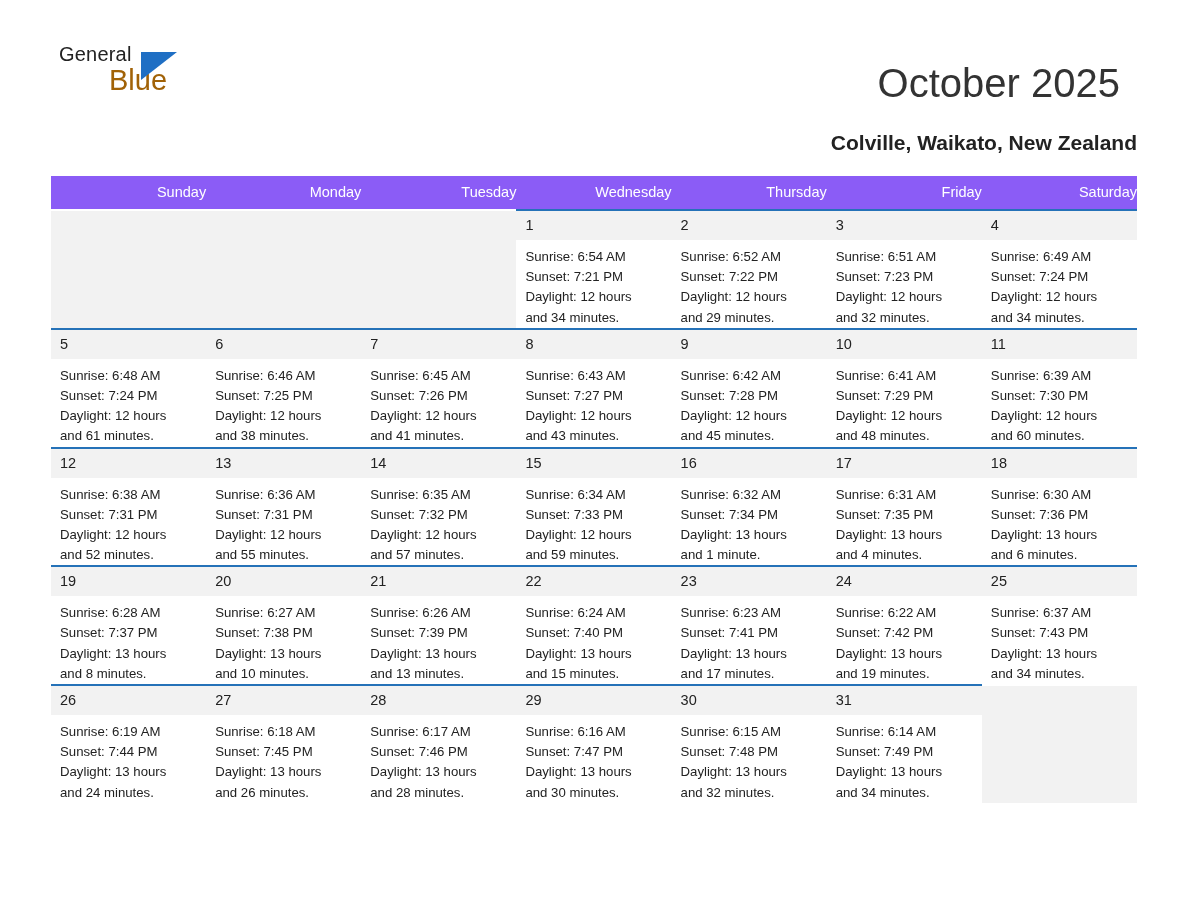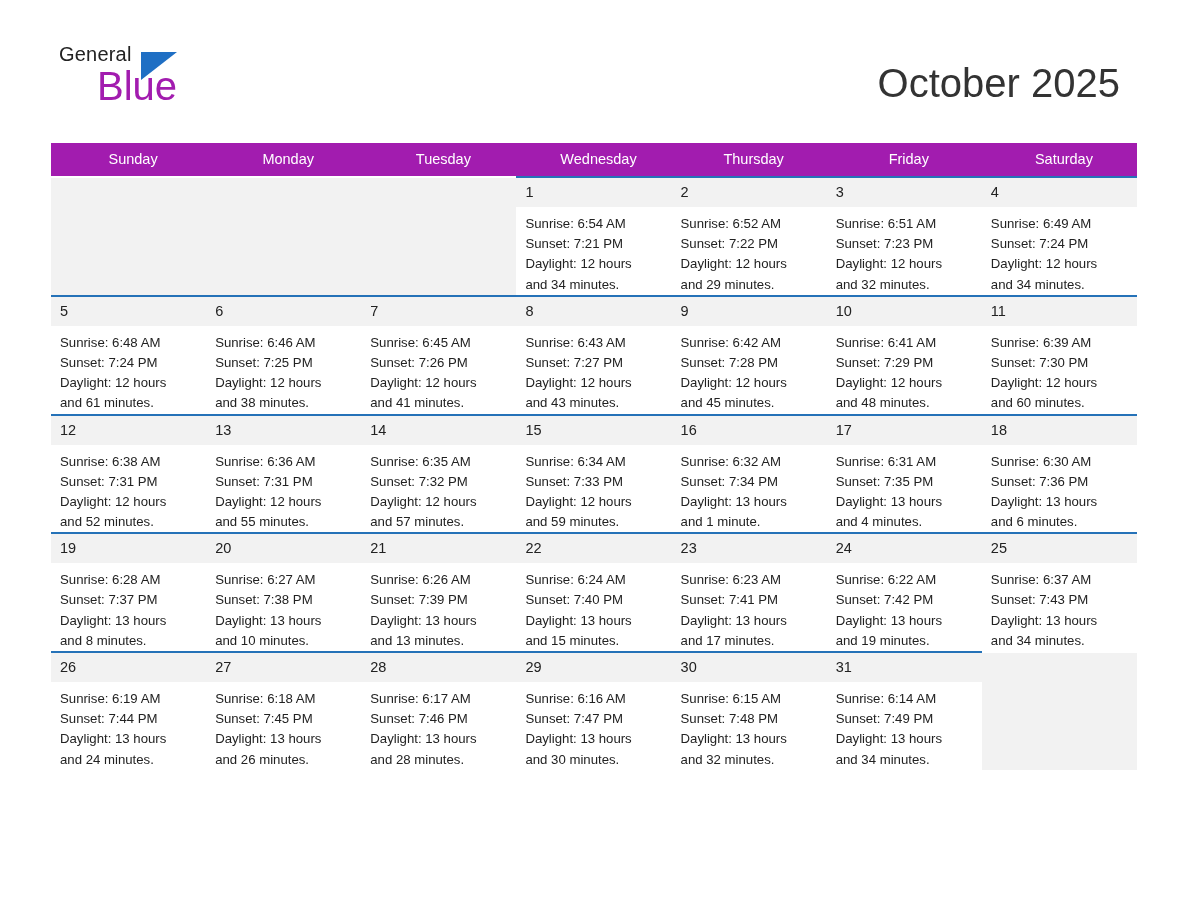--- a/index.html
+++ b/index.html
@@ -32,25 +32,25 @@
     position: relative;
     line-height: 1;
     padding-left: 8px;
   }
   .logo-general {
     font-size: 20px;
     color: #222222;
     letter-spacing: 0.2px;
   }
   .logo-blue {
-    font-size: 40px;
-    color: #a21caf;
+    font-size: 29px;
+    color: #a16207;
     display: block;
     margin-top: 2px;
-    margin-left: 38px;
+    margin-left: 50px;
   }
   .logo-tri {
     position: absolute;
     top: 8px;
     left: 90px;
     width: 0;
     height: 0;
     border-left: 36px solid #1f6fc4;
     border-bottom: 28px solid transparent;
   }
@@ -71,25 +71,25 @@
     font-weight: bold;
   }
   
   .calendar {
     margin-top: 21px;
     width: 1086px;
     border-collapse: collapse;
     table-layout: fixed;
   }
   .calendar th {
-    background: #a21caf;
+    background: #8b5cf6;
     color: #ffffff;
     font-size: 14.5px;
     font-weight: normal;
-    text-align: center;
+    text-align: right;
     padding: 8px 0 9px 9px;
     border: none;
   }
   .calendar td {
     vertical-align: top;
     width: 155px;
     height: 112px;
     padding: 0;
     border: none;
     background: #ffffff;
@@ -130,20 +130,21 @@
 <div class="page">
 
   <div class="header">
     <div class="logo">
       <span class="logo-general">General</span>
       <span class="logo-tri"></span>
       <span class="logo-blue">Blue</span>
     </div>
     <div class="title-block">
       <h1 class="month-title">October 2025</h1>
+      <div class="location">Colville, Waikato, New Zealand</div>
     </div>
   </div>
 
   <table class="calendar">
     <thead>
       <tr>
         <th>Sunday</th>
         <th>Monday</th>
         <th>Tuesday</th>
         <th>Wednesday</th>

